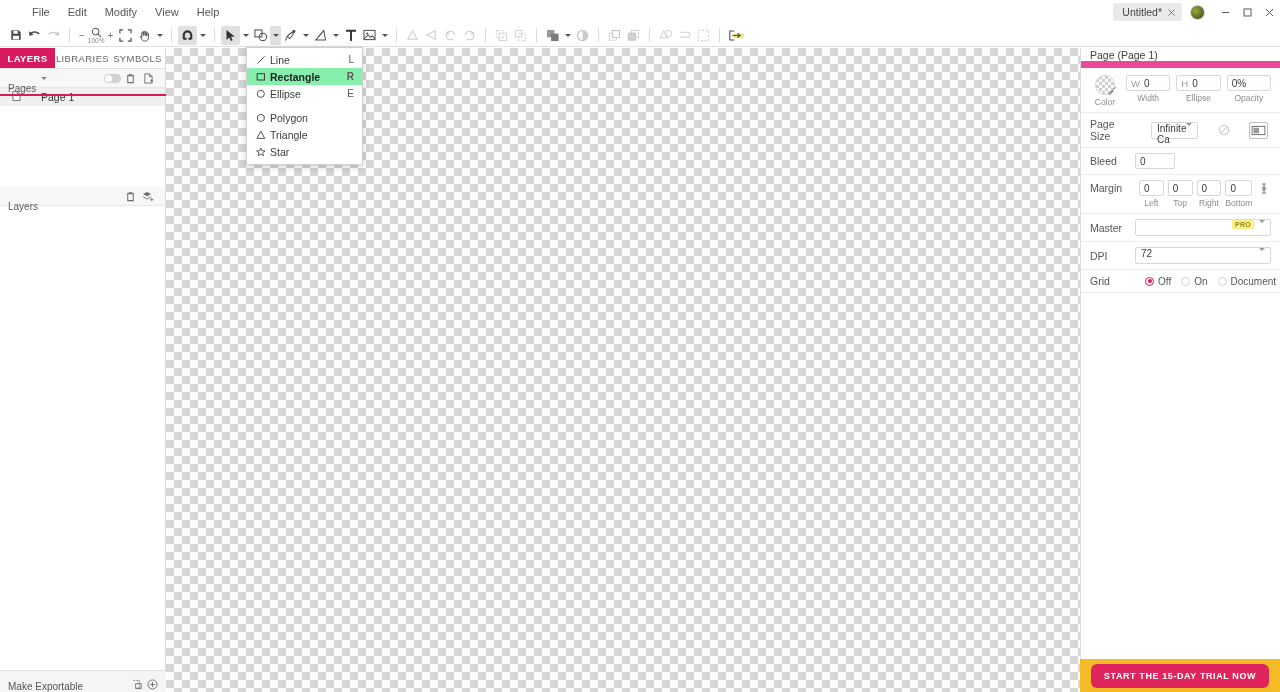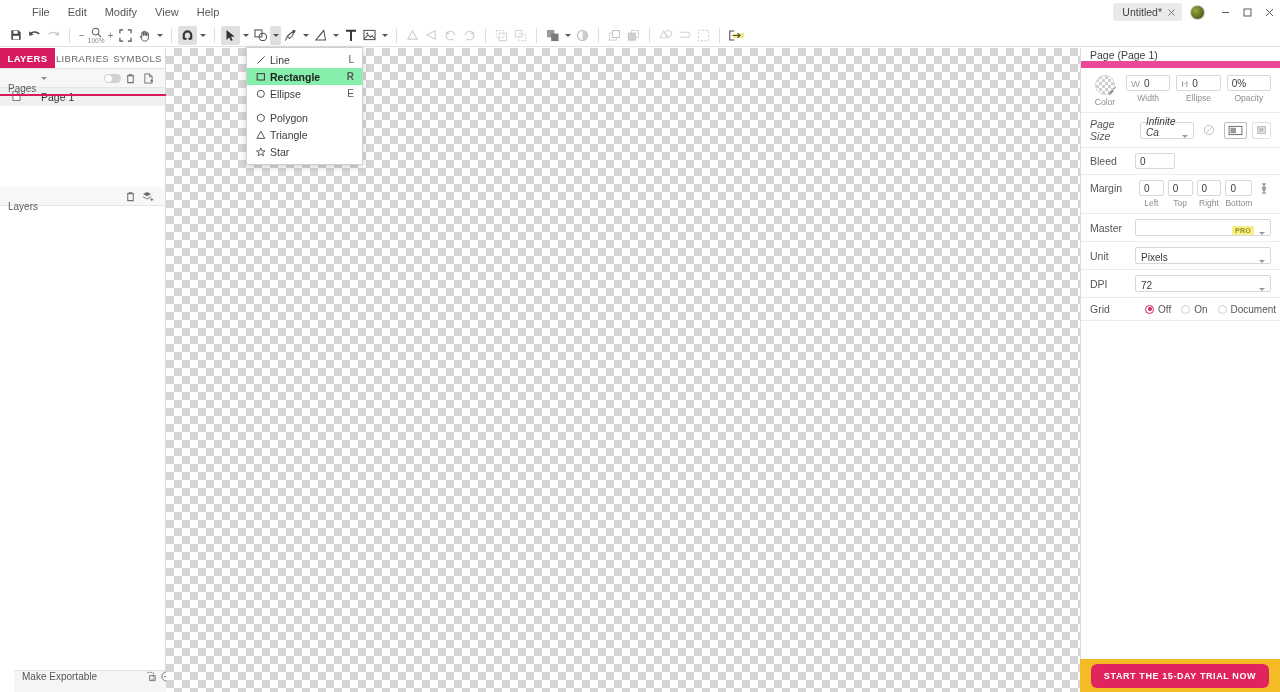--- a/index.html
+++ b/index.html
@@ -118,23 +118,23 @@
   .pagelist { background: #fff; }
   .pageitem {
     height: 18px; display: flex; align-items: center; gap: 20px;
     padding-left: 12px; background: #efefef; font-size: 10.5px; color: #333;
     cursor: pointer;
   }
   .pagesblank { height: 81px; background: #fff; }
   .layersblank { height: 462px; background: #fff; }
 
   .makeexp {
-    position: absolute; bottom: 0; left: 14px; width: 166px; height: 22px;
+    position: absolute; bottom: 0; left: 0; width: 166px; height: 22px;
     background: #f5f5f5; border-top: 1px solid #e2e2e2;
-    display: flex; align-items: flex-start; padding: 0 8px;
+    display: flex; align-items: flex-end; padding: 0 8px;
     font-size: 10px; color: #555;
   }
 
   
   .canvas {
     position: absolute; top: 48px; left: 166px; width: 914px; height: 644px;
     background-color: #ffffff;
     background-image:
       linear-gradient(45deg, #d6d6d6 25%, transparent 25%, transparent 75%, #d6d6d6 75%),
       linear-gradient(45deg, #d6d6d6 25%, transparent 25%, transparent 75%, #d6d6d6 75%);
@@ -186,21 +186,21 @@
       linear-gradient(45deg, #cfcfcf 25%, transparent 25%, transparent 75%, #cfcfcf 75%),
       linear-gradient(45deg, #cfcfcf 25%, transparent 25%, transparent 75%, #cfcfcf 75%);
     background-size: 6px 6px; background-position: 0 0, 3px 3px;
     border: 1px solid #d4d4d4; position: relative;
   }
   .colorswatch .pen {
     position: absolute; right: -3px; bottom: -3px; color: #555;
   }
   .sel {
     border: 1px solid #d8d8d8; border-radius: 2px; height: 17px;
-    display: flex; align-items: flex-end; padding: 0 5px; background: #fff;
+    display: flex; align-items: flex-start; padding: 0 5px; background: #fff;
     font-size: 10px; color: #3a3a3a; cursor: pointer;
   }
   .sel .sc {
     margin-left: auto; width: 0; height: 0;
     border-left: 3px solid transparent; border-right: 3px solid transparent;
     border-top: 3.5px solid #9a9a9a;
   }
   .iconbtn {
     height: 17px; min-width: 19px; border: 1px solid #e0e0e0; border-radius: 2px;
     display: flex; align-items: center; justify-content: center;
@@ -688,21 +688,21 @@
         <div style="flex:1">
           <div class="fld">
             <span>0%</span>
           </div>
           <div class="sublbl">Opacity</div>
         </div>
       </div>
     </div>
 
     <div class="rsec">
-      <div class="rrow" style="gap:5px;font-style:italic;">
+      <div class="rrow" style="gap:16px;">
         <div class="rlabel">Page Size</div>
         <div class="sel" style="width:56px">
           <span>Infinite Ca</span>
           <span class="sc"></span>
         </div>
         <div class="iconbtn ghost" style="width:20px">
           <svg width="12" height="12" viewBox="0 0 13 13">
               <circle cx="6.5" cy="6.5" r="5" fill="none" stroke="#bfbfbf" stroke-width="1"></circle>
               <path d="M3 10 L10 3" stroke="#bfbfbf" stroke-width="1"></path>
             </svg>
@@ -773,29 +773,20 @@
         <div class="rlabel">Master</div>
         <div class="sel" style="flex:1">
           <span></span>
           <span style="margin-left:auto" class="probadge">PRO</span>
           <span class="sc" style="margin-left:5px"></span>
         </div>
       </div>
     </div>
 
 
-    <div class="rsec">
-      <div class="rrow">
-        <div class="rlabel">Unit</div>
-        <div class="sel" style="flex:1">
-          <span>Pixels</span>
-          <span class="sc"></span>
-        </div>
-      </div>
-    </div>
 
     <div class="rsec">
       <div class="rrow">
         <div class="rlabel">DPI</div>
         <div class="sel" style="flex:1">
           <span>72</span>
           <span class="sc"></span>
         </div>
       </div>
     </div>

